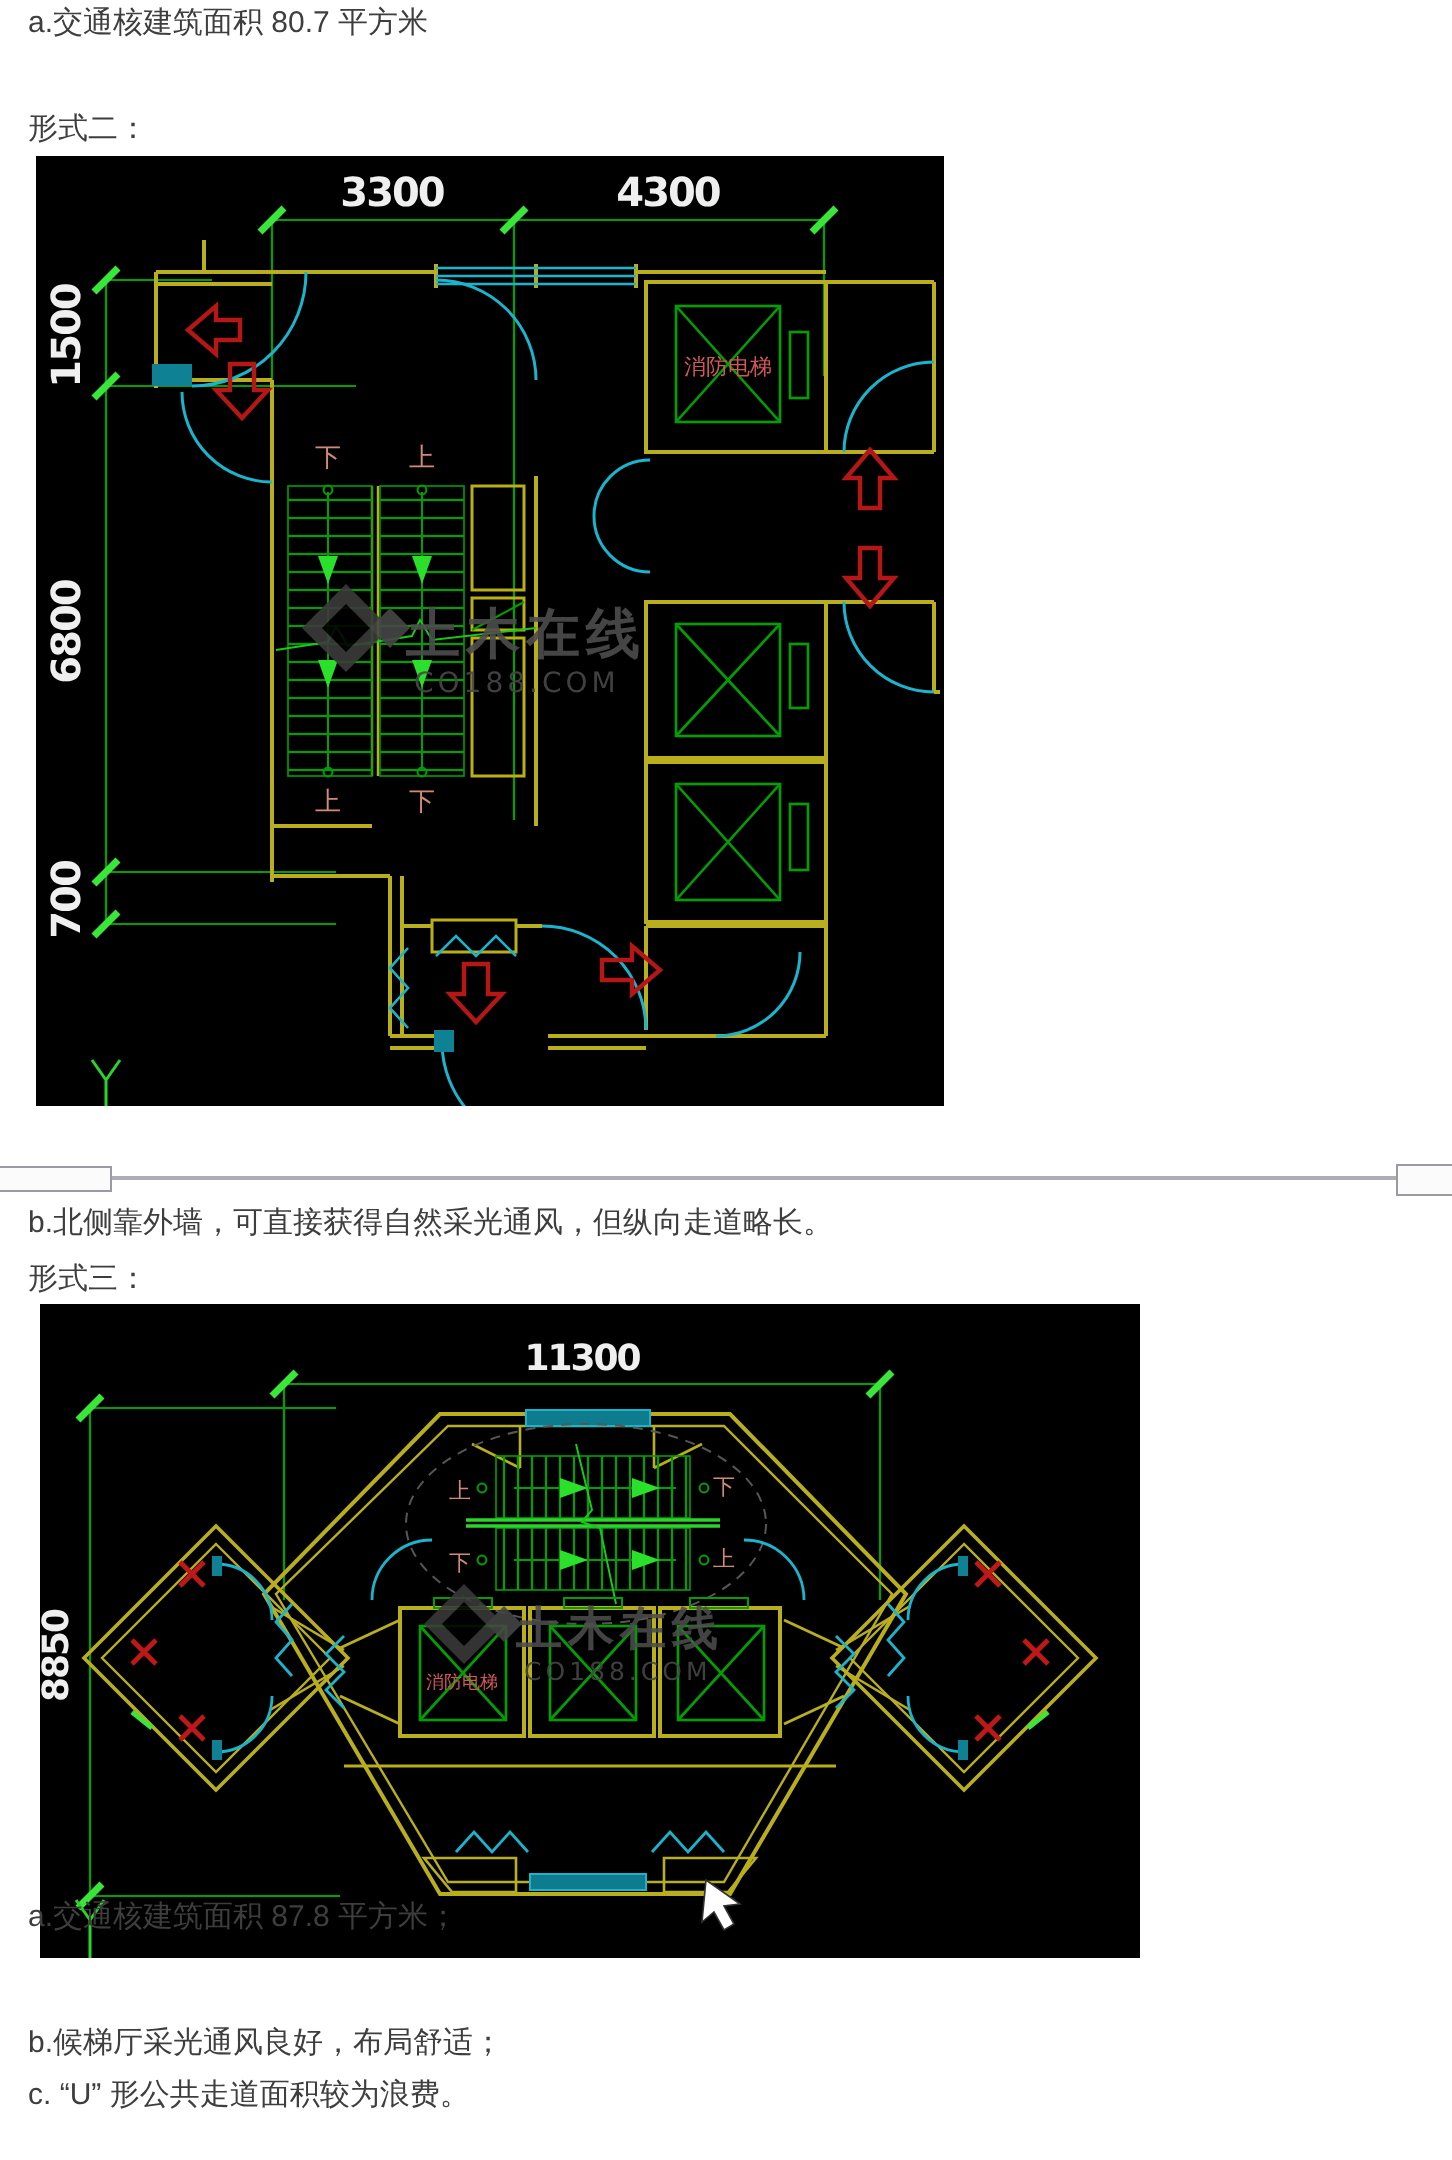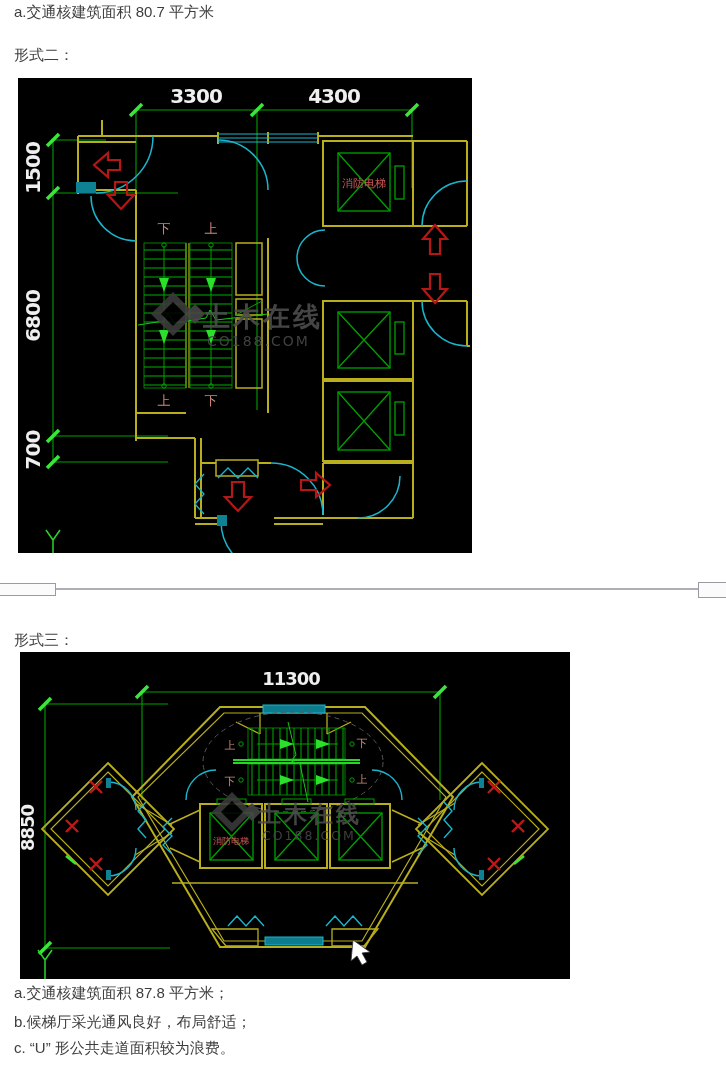--- a/index.html
+++ b/index.html
@@ -23,21 +23,21 @@
   .firelbl2{fill:#d05858;font-size:9px;}
   .wmtitle{fill:#4d4d4d;font-weight:bold;letter-spacing:3px;}
   .wmurl{fill:#484848;letter-spacing:2px;}
 </style>
 </head>
 <body>
 
 <div class="page">
 
   <p class="para" style="top:3px">a.交通核建筑面积 80.7 平方米</p>
-  <p class="para" style="top:46px">形式二：</p>
+  <p class="para" style="top:56px">形式二：</p>
 
   <svg class="cad" style="left:18px;top:78px" width="454" height="475" viewBox="0 0 454 475">
     <defs>
       <pattern id="tH1" width="10" height="9" patternUnits="userSpaceOnUse">
         <line x1="0" y1="1" x2="10" y2="1" stroke="#00a000" stroke-width="1.1"></line>
       </pattern>
     </defs>
     <rect x="0" y="0" width="454" height="475" fill="#000"></rect>
 
     <g stroke="#00a000" stroke-width="1.1" fill="none">
@@ -171,20 +171,21 @@
     </g>
   </svg>
 
 
   <div class="divider">
     <div class="line"></div>
     <div class="handle-left"></div>
     <div class="handle-right"></div>
   </div>
 
+  <p class="para" style="top:603px">b.北侧靠外墙，可直接获得自然采光通风，但纵向走道略长。</p>
   <p class="para" style="top:631px">形式三：</p>
 
   <svg class="cad" style="left:20px;top:652px" width="550" height="327" viewBox="0 0 550 327">
     <defs>
       <pattern id="tV2" width="7" height="10" patternUnits="userSpaceOnUse">
         <line x1="1" y1="0" x2="1" y2="10" stroke="#00a000" stroke-width="1.1"></line>
       </pattern>
     </defs>
     <rect x="0" y="0" width="550" height="327" fill="#000"></rect>
 
@@ -319,17 +320,17 @@
 
     <g transform="translate(192,140)" opacity="0.88">
       <polygon points="20,0 40,20 20,40 0,20" fill="#3b3b3b"></polygon>
       <polygon points="20,9 31,20 20,31 9,20" fill="#000"></polygon>
       <polygon points="40,11 49,20 40,29 31,20" fill="#464646"></polygon>
       <text class="wmtitle" x="46" y="30" font-size="23">土木在线</text>
       <text class="wmurl" x="50" y="48" font-size="12.5">CO188.COM</text>
     </g>
   </svg>
 
-  <p class="para" style="top:984px">a.交通核建筑面积 87.8 平方米；</p>
+  <p class="para" style="top:950px">a.交通核建筑面积 87.8 平方米；</p>
   <p class="para" style="top:1013px">b.候梯厅采光通风良好，布局舒适；</p>
   <p class="para" style="top:1039px">c. “U” 形公共走道面积较为浪费。</p>
 
 </div>
 
 </body></html>

